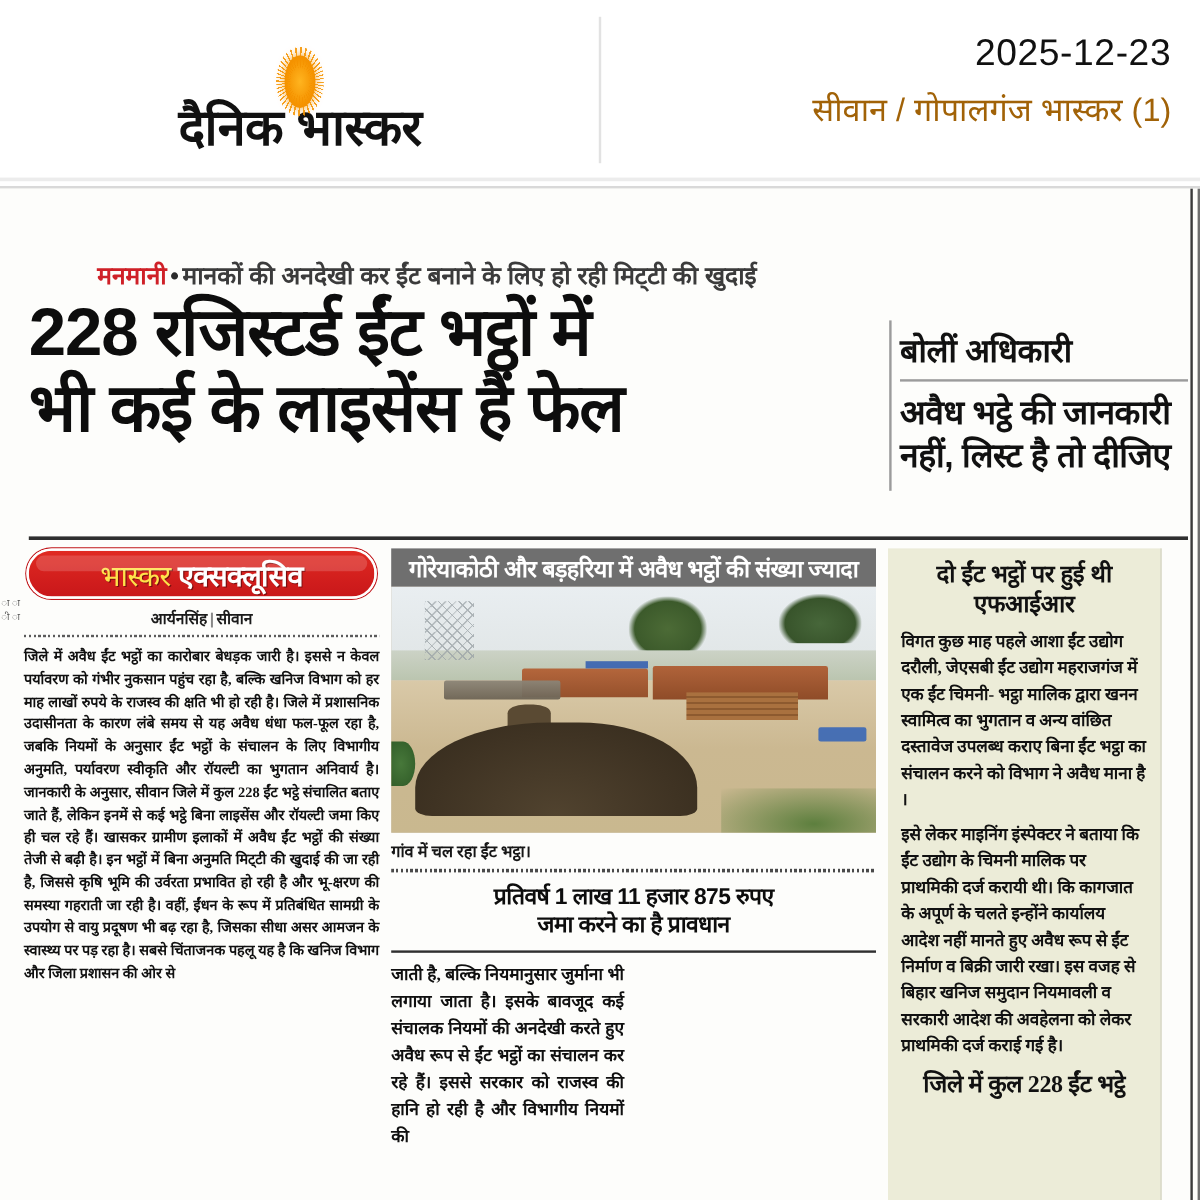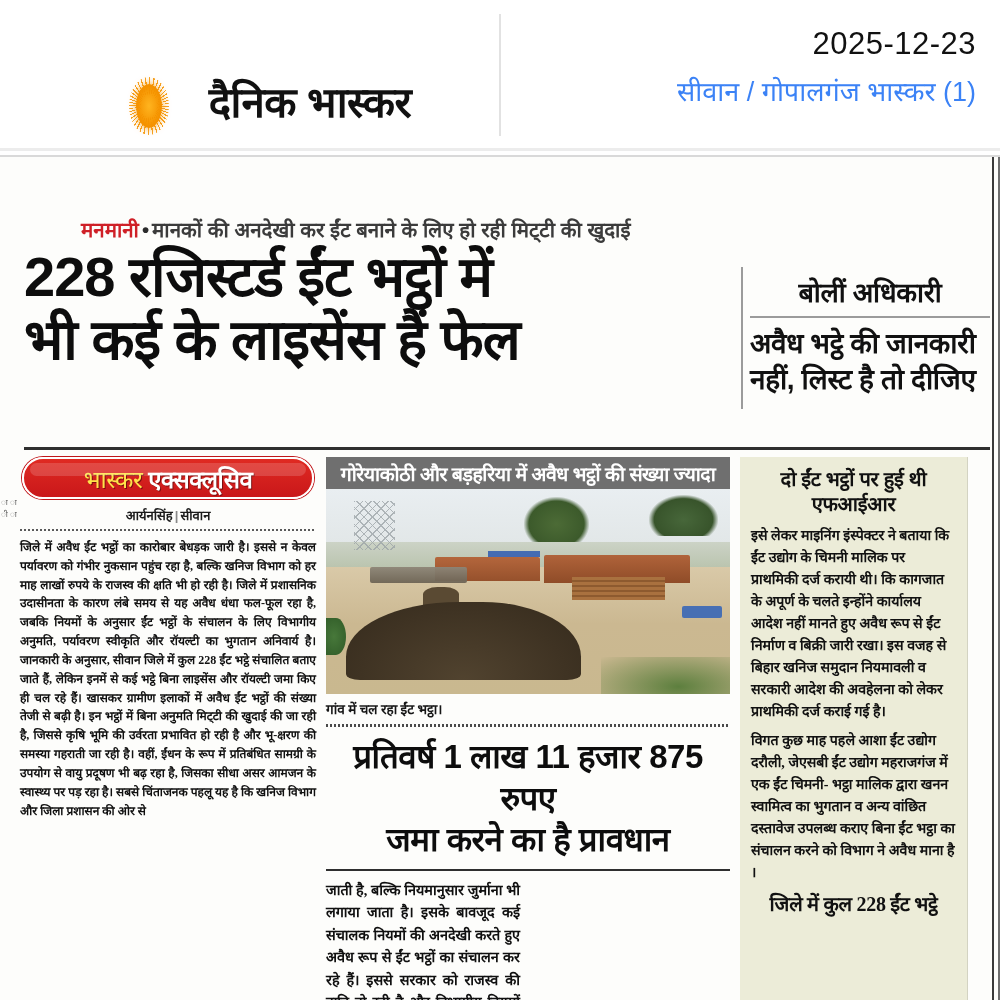--- a/index.html
+++ b/index.html
@@ -12,21 +12,21 @@
   .page { position: relative; width: 1000px; height: 1000px; background:#fff; }
 
   
   .header { position:relative; height:150px; background:#fff; display:flex; }
   .header-left {
     width:500px; height:150px;
     display:flex; flex-direction:column;
     align-items:center; justify-content:flex-end;
     padding-bottom:22px;
   }
-  .masthead { position:relative; display:flex; flex-direction:row; align-items:center; }
+  .masthead { position:relative; display:flex; flex-direction:column; align-items:center; }
   .sun-wrap { position:relative; height:46px; width:120px; display:flex; justify-content:center; }
   .sun {
     width:26px; height:44px; border-radius:50%;
     background: radial-gradient(ellipse at 50% 50%, #ffb41f 0%, #f59300 62%, #f08a00 100%);
     box-shadow: 0 0 6px 2px rgba(245,150,0,0.55);
     position:relative; margin-top:2px;
   }
   .sun::before, .sun::after{
     content:""; position:absolute; left:50%; top:50%;
     width:40px; height:58px; transform:translate(-50%,-50%);
@@ -51,21 +51,21 @@
     flex:1; height:150px; display:flex; flex-direction:column;
     align-items:flex-end; justify-content:center;
     padding-right:24px; padding-bottom:16px; gap:10px;
   }
   .hdr-date {
     font-family:"Liberation Sans","DejaVu Sans",sans-serif;
     font-size:31px; color:#111; letter-spacing:0.5px;
   }
   .hdr-edition {
     font-family:"Liberation Sans","DejaVu Sans",sans-serif;
-    font-size:27px; color:#3b82f6;
+    font-size:27px; color:#a16207;
   }
   .header-rule { position:absolute; left:0; top:148px; width:1000px; height:3px; background:#ececec; }
 
   
   .paper {
     position:absolute; left:0; top:155px; width:1000px; height:845px;
     background:#fdfdfb;
     border-top:2px solid #d9d9d9;
     overflow:hidden;
   }
@@ -97,21 +97,21 @@
   }
   .headline .hl2 { display:block; }
 
   
   .deck-vrule { position:absolute; left:741px; top:110px; width:2px; height:142px; background:#9b9b9b; }
 
   
   .deck { position:absolute; left:750px; top:116px; width:240px; }
   .deck-kicker {
     font-family:"Liberation Sans","DejaVu Sans",sans-serif;
-    font-weight:bold; font-size:27px; color:#111; text-align:center;
+    font-weight:bold; font-size:27px; color:#111; text-align:left;
     padding-bottom:6px; border-bottom:2px solid #9b9b9b; letter-spacing:-0.3px;
   }
   .deck-head {
     margin-top:8px;
     font-family:"Liberation Sans","DejaVu Sans",sans-serif;
     font-weight:bold; font-size:28px; line-height:1.3; color:#111;
     letter-spacing:-0.4px;
   }
 
   .hr-thick { position:absolute; left:24px; top:290px; width:966px; height:3px; background:#2f2f2f; }
@@ -196,21 +196,21 @@
     margin-top:5px; font-size:13.6px; color:#161616; font-weight:600;
     font-family:"Liberation Serif","DejaVu Serif",serif;
   }
   .dotrule2 {
     margin-top:6px; height:3px;
     background:repeating-linear-gradient(to right,#4a4a4a 0 2px,transparent 2px 4px);
   }
   .subhead {
     margin-top:9px; text-align:center;
     font-family:"Liberation Sans","DejaVu Sans",sans-serif; font-weight:bold;
-    font-size:33px; line-height:1.26; color:#0d0d0d; letter-spacing:-0.5px;
+    font-size:19px; line-height:1.26; color:#0d0d0d; letter-spacing:-0.5px;
   }
   .col2-rule { margin-top:8px; height:2px; background:#2f2f2f; }
   .col2-cols { margin-top:8px; display:flex; gap:16px; }
   .col2-cols .sub { width:194px; }
   .sub .body-text { margin-top:0; font-size:14.4px; line-height:1.56; }
 
   
   .col3 {
     position:absolute; left:740px; top:300px; width:228px; height:545px;
     background:#ececd8; padding:10px 11px 0 11px;
@@ -323,22 +323,22 @@
           <div class="body-text">जाती है, बल्कि नियमानुसार जुर्माना भी लगाया जाता है। इसके बावजूद कई संचालक नियमों की अनदेखी करते हुए अवैध रूप से ईंट भट्ठों का संचालन कर रहे हैं। इससे सरकार को राजस्व की हानि हो रही है और विभागीय नियमों की</div>
         </div>
       </div>
     </div>
 
     <div class="col3">
       <div class="side-head">
         <div>दो ईंट भट्ठों पर हुई थी</div>
         <div>एफआईआर</div>
       </div>
+      <div class="side-body">विगत कुछ माह पहले आशा ईंट उद्योग दरौली, जेएसबी ईंट उद्योग महराजगंज में एक ईंट चिमनी- भट्ठा मालिक द्वारा खनन स्वामित्व का भुगतान व अन्य वांछित दस्तावेज उपलब्ध कराए बिना ईंट भट्ठा का संचालन करने को विभाग ने अवैध माना है ।</div>
       <div class="side-body">इसे लेकर माइनिंग इंस्पेक्टर ने बताया कि ईंट उद्योग के चिमनी मालिक पर प्राथमिकी दर्ज करायी थी। कि कागजात के अपूर्ण के चलते इन्होंने कार्यालय आदेश नहीं मानते हुए अवैध रूप से ईंट निर्माण व बिक्री जारी रखा। इस वजह से बिहार खनिज समुदान नियमावली व सरकारी आदेश की अवहेलना को लेकर प्राथमिकी दर्ज कराई गई है।</div>
-      <div class="side-body">विगत कुछ माह पहले आशा ईंट उद्योग दरौली, जेएसबी ईंट उद्योग महराजगंज में एक ईंट चिमनी- भट्ठा मालिक द्वारा खनन स्वामित्व का भुगतान व अन्य वांछित दस्तावेज उपलब्ध कराए बिना ईंट भट्ठा का संचालन करने को विभाग ने अवैध माना है ।</div>
       <div class="side-head2">जिले में कुल 228 ईंट भट्ठे</div>
     </div>
 
     <div class="page-edge"></div>
     <div class="page-edge2"></div>
 
   </div>
   </div>
 </div>
 

